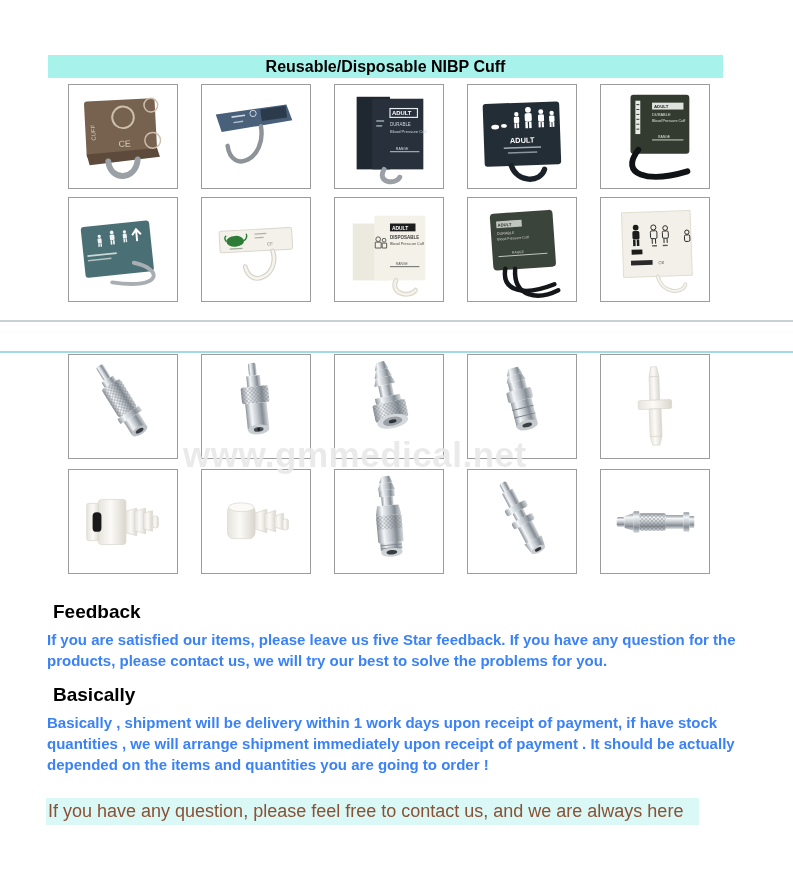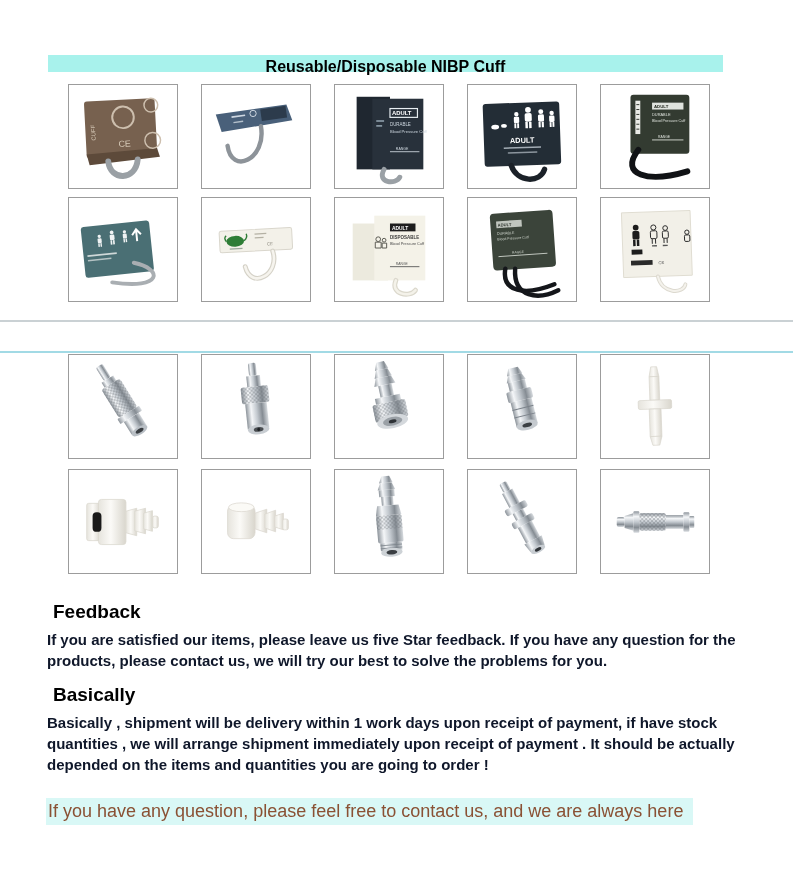--- a/index.html
+++ b/index.html
@@ -2,21 +2,21 @@
 <html><head>
 <meta charset="utf-8">
 <style>
   * { box-sizing: border-box; }
   html,body { margin:0; padding:0; background:#ffffff; }
   .page {
     position:relative; width:793px; height:891px; background:#ffffff;
     font-family:"Liberation Sans", sans-serif; overflow:hidden;
   }
   .banner {
-    position:absolute; left:48px; width:675px; height:17px;
+    position:absolute; left:48px; width:675px; height:23px;
     background:#a8f2ec; text-align:center;
     font-weight:bold; font-size:16px; line-height:23px; color:#000;
   }
   .sep { position:absolute; left:0; width:793px; height:2px; }
   .sep-gray { background:#8a9aa0; opacity:.45; }
   .sep-blue { background:#56bccf; opacity:.55; }
   .grid {
     position:absolute; left:68px; display:grid;
     grid-template-columns:repeat(5,110px); column-gap:23px;
   }
@@ -32,27 +32,27 @@
     position:absolute; left:183px; top:435px; z-index:5;
     font-size:35px; font-weight:bold; letter-spacing:.5px;
     color:#e9e9e9; opacity:.92; pointer-events:none; white-space:nowrap;
   }
   .h2 {
     position:absolute; left:49px; margin:4px;
     font-size:19px; font-weight:bold; color:#000;
   }
   .para {
     position:absolute; left:47px; width:700px; margin:0;
-    font-size:15px; font-weight:bold; color:#0f172a; line-height:21px;
+    font-size:15px; font-weight:bold; color:#3b82f6; line-height:21px;
   }
   .contact-line {
     position:absolute; left:46px; margin:0;
     font-size:18px; color:#8a5134; white-space:nowrap;
   }
-  .contact-line .hl { background:#d9f8f6; padding:3px 10px 4px 2px; }
+  .contact-line .hl { background:#d9f8f6; padding:3px 16px 4px 2px; }
 </style>
 </head>
 <body>
 
 <div class="page">
 
   <svg width="0" height="0" style="position:absolute" aria-hidden="true">
     <defs>
       <linearGradient id="met" x1="0" y1="0" x2="1" y2="0">
         <stop offset="0" stop-color="#8d949b"></stop>
@@ -263,20 +263,21 @@
         </g>
         <path d="M58,80 C62,98 84,98 86,88" stroke="#dcd9cf" stroke-width="4" fill="none" stroke-linecap="round"></path>
         <path d="M58,80 C62,98 84,98 86,88" stroke="#f4f2ec" stroke-width="2" fill="none" stroke-linecap="round"></path>
       </svg>
     </figure>
   </div>
 
   <div class="sep sep-gray" style="top:320px"></div>
   <div class="sep sep-blue" style="top:351px"></div>
 
+  <div class="watermark">www.gmmedical.net</div>
 
   <div class="grid conns" style="top:354px">
 
     <figure class="cell" aria-label="metal-knurled-luer-connector">
       <svg viewBox="0 0 110 105">
         <g transform="rotate(-32 55 50)">
           <rect x="51" y="4" width="8" height="16" rx="2" fill="url(#met)"></rect>
           <rect x="48" y="20" width="14" height="6" fill="url(#met)"></rect>
           <rect x="44" y="26" width="22" height="34" rx="3" fill="url(#met)"></rect>
           <rect x="44" y="26" width="22" height="34" rx="3" fill="url(#knurl)"></rect>

